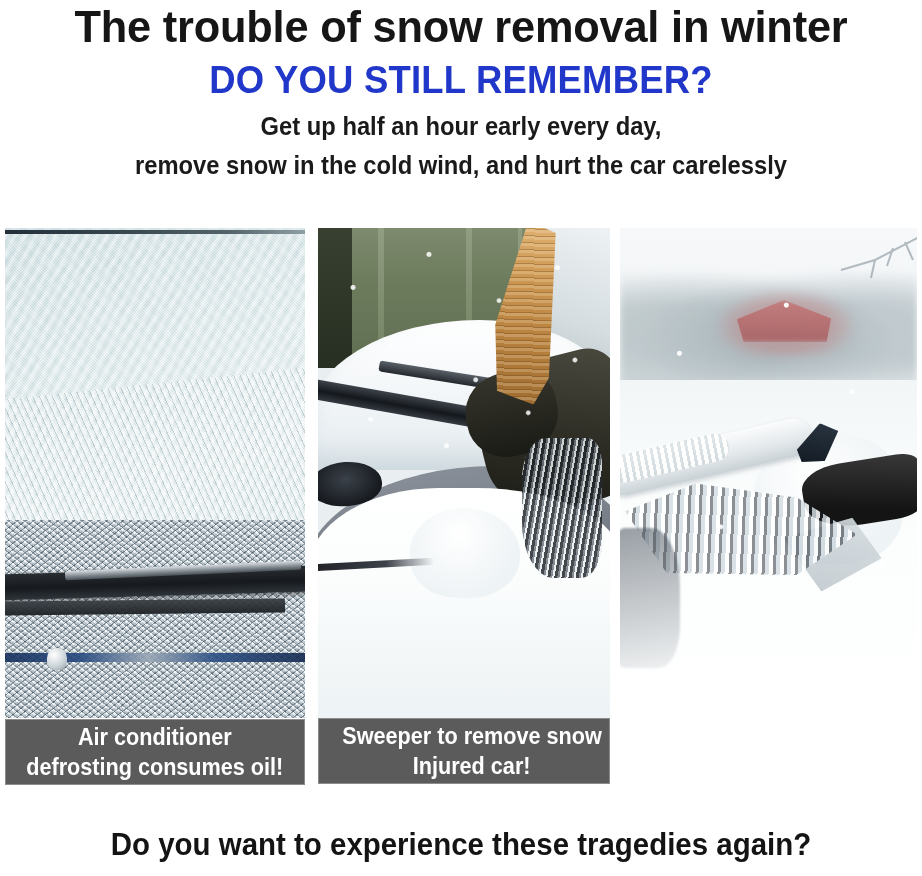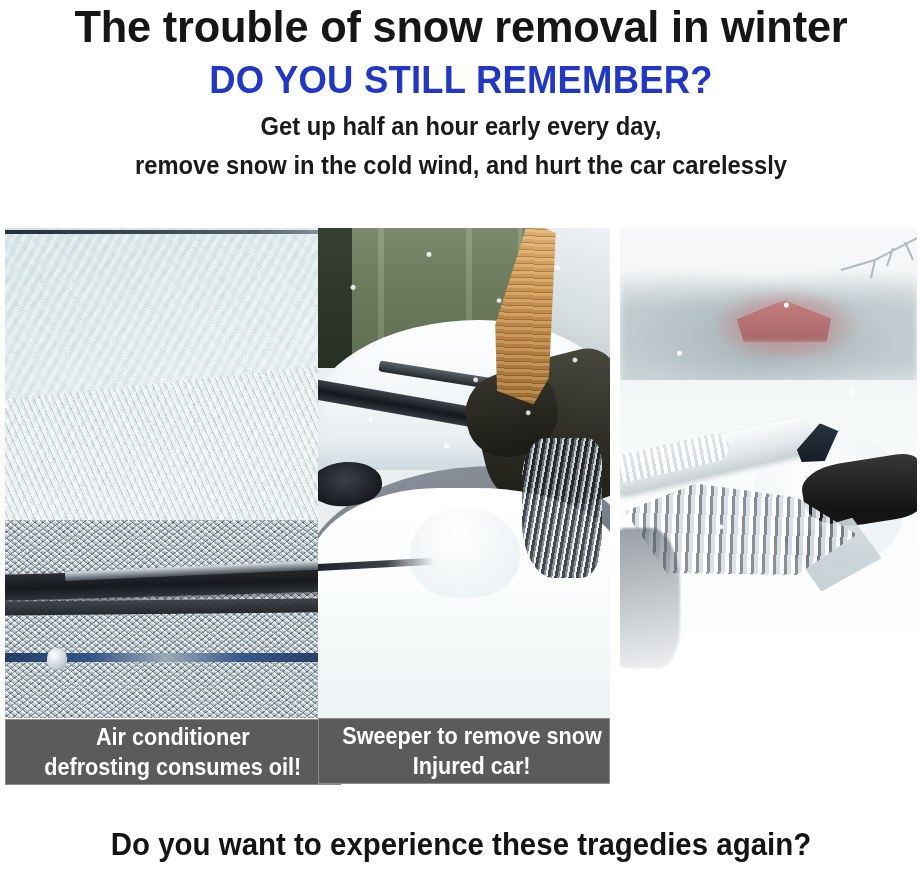--- a/index.html
+++ b/index.html
@@ -109,21 +109,21 @@
     justify-content: center;
   }
   .caption .cap-line {
     display: block;
     white-space: nowrap;
     transform: scaleX(0.94);
     transform-origin: center center;
   }
 
   
-  #panel-1 { left: 5px;   width: 300px; height: 558px; padding-left: 36px; }
+  #panel-1 { left: 5px;   width: 300px; height: 558px; }
   #panel-2 { left: 318px; width: 292px; height: 558px; }
   #panel-3 { left: 620px; width: 297px; height: 558px; }
 
   #panel-1 .panel-photo { height: 490px; }
   #panel-2 .panel-photo { height: 490px; }
   #panel-3 .panel-photo { height: 482px; }
 
   #panel-1 .caption { top: 491px; height: 66px; font-size: 23px; line-height: 30px; }
   #panel-2 .caption { top: 490px; height: 66px; font-size: 23px; line-height: 30px; padding-left: 16px; }
   #panel-3 .caption { top: 492px; height: 64px; font-size: 23px; line-height: 30px; }

